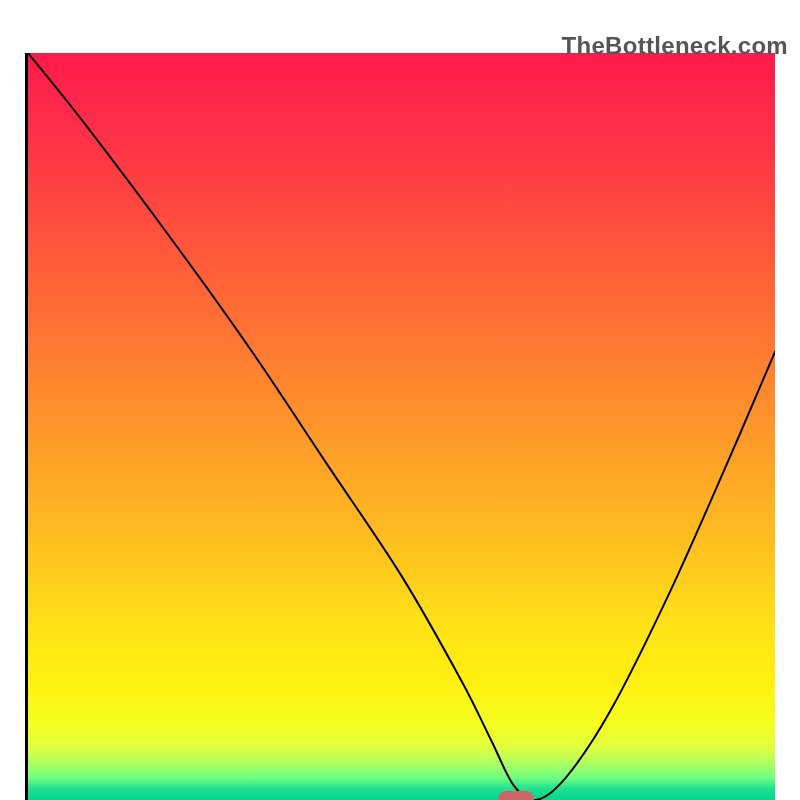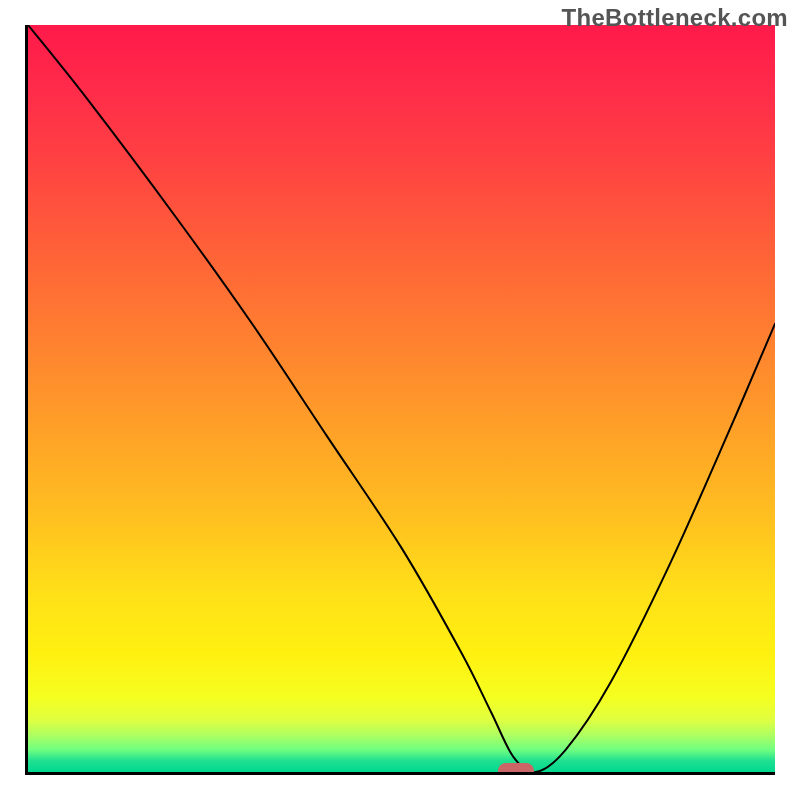--- a/index.html
+++ b/index.html
@@ -8,20 +8,21 @@
     width: 800px;
     height: 800px;
     background: #ffffff;
     font-family: Arial, Helvetica, sans-serif;
     overflow: hidden;
   }
   .container {
     position: relative;
     width: 800px;
     height: 733px;
+    margin-top: 28px;
   }
   .watermark {
     position: absolute;
     top: 4px;
     right: 12px;
     font-size: 24px;
     font-weight: 600;
     color: #555555;
     letter-spacing: 0.3px;
     z-index: 5;

